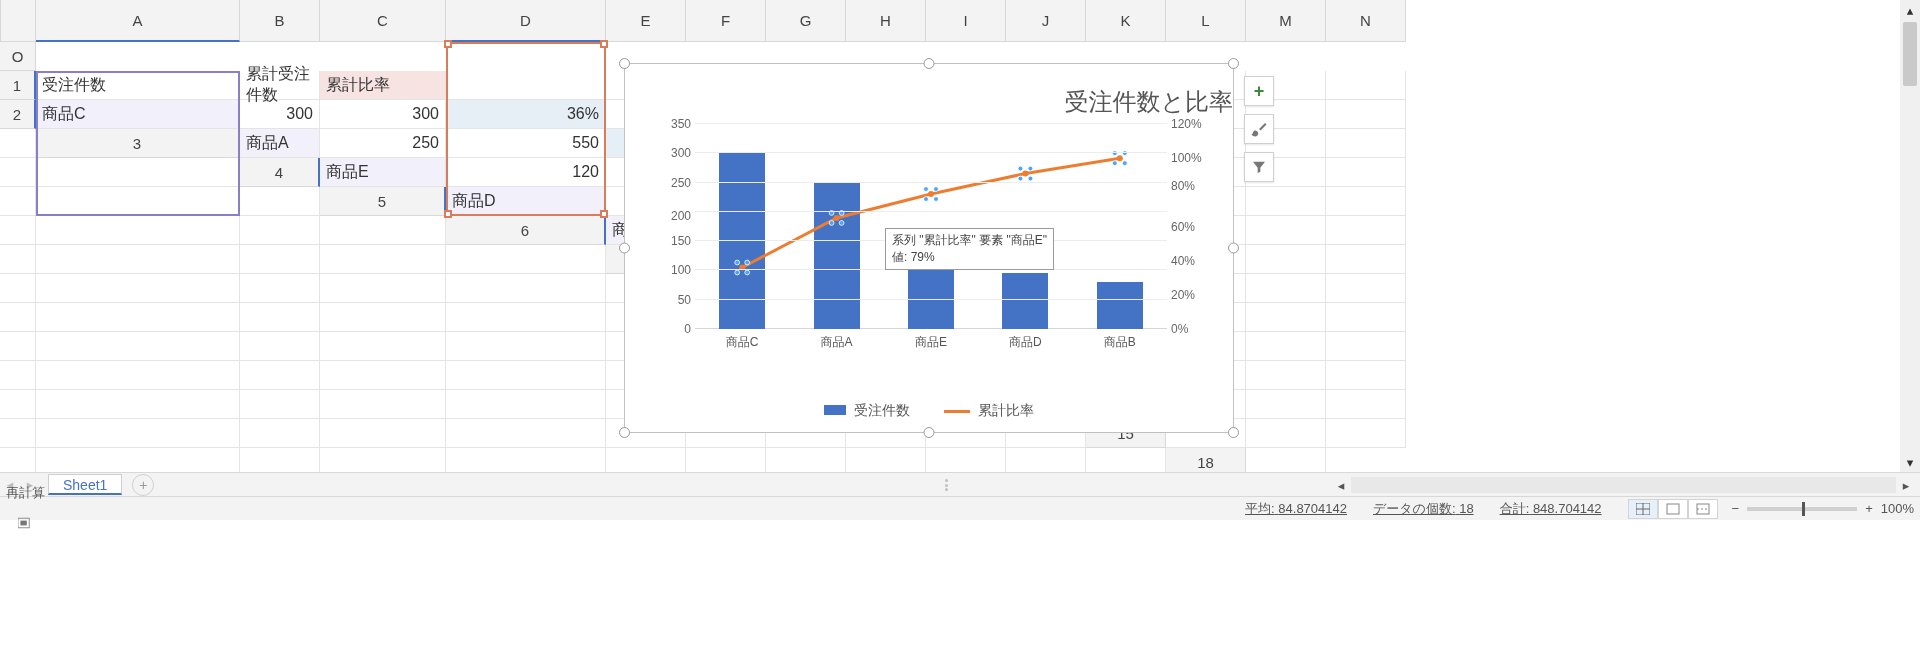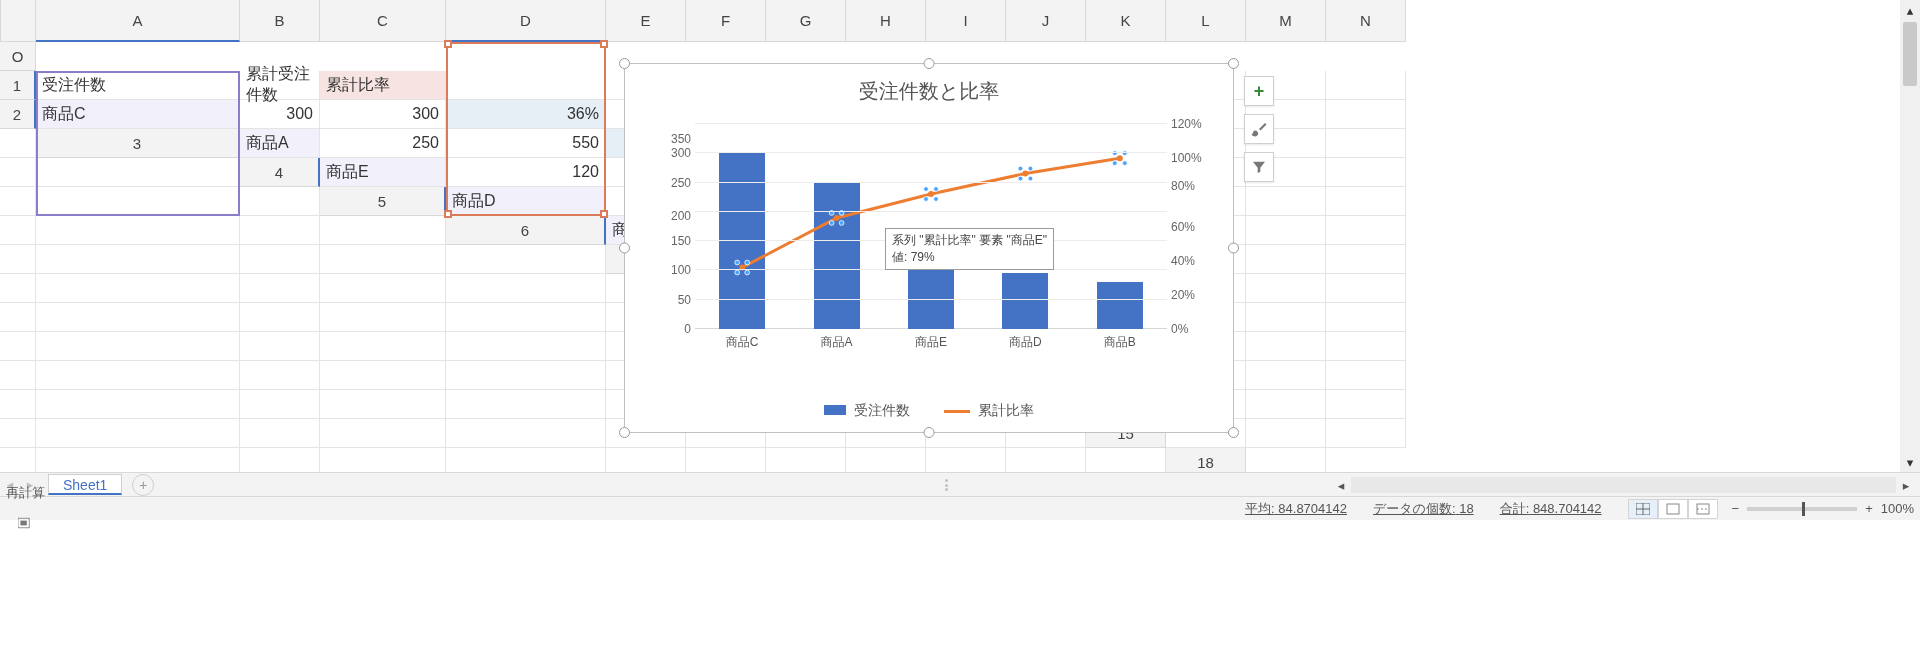--- a/index.html
+++ b/index.html
@@ -52,21 +52,21 @@
   .status .viewbtns .vb.active { background:#e6f0fa; }
   .zoom { display:flex; align-items:center; gap:8px;}
   .zoom .track { width:110px; height:4px; background:#d0d0d0; position:relative;}
   .zoom .track .knob { position:absolute; left:50%; top:-5px; width:3px; height:14px; background:#555;}
   
   .chart-frame { position:absolute; left:624px; top:63px; width:610px; height:370px; background:#fff; border:1px solid #c0c0c0; }
   .sel-handle { position:absolute; width:11px; height:11px; border-radius:50%; background:#fff; border:1px solid #9a9a9a; }
   .sh-top{ left:50%; top:-6px; transform:translateX(-50%);} .sh-bottom{ left:50%; bottom:-6px; transform:translateX(-50%);}
   .sh-left{ top:50%; left:-6px; transform:translateY(-50%);} .sh-right{ top:50%; right:-6px; transform:translateY(-50%);}
   .sh-tl{left:-6px;top:-6px;} .sh-tr{right:-6px;top:-6px;} .sh-bl{left:-6px;bottom:-6px;} .sh-br{right:-6px;bottom:-6px;}
-  .chart-title { text-align:center; font-size:20px; color:#555; margin-top:14px;}
+  .chart-title { text-align:right; font-size:24px; color:#555; margin-top:22px;}
   .plot { position:absolute; left:26px; top:60px; width:560px; height:240px;}
   .y1 { position:absolute; left:0; top:0; width:40px; height:205px;}
   .y1 span, .y2 span { position:absolute; left:0; width:40px; text-align:right; font-size:12px; color:#666; transform:translateY(-50%);}
   .plotarea { position:absolute; left:44px; top:0; width:472px; height:205px;}
   .plotarea .base { position:absolute; left:0; right:0; bottom:0; height:1px; background:#d6d6d6;}
   .plotarea .gl { position:absolute; left:0; right:0; height:1px; background:#ececec;}
   .bars { position:absolute; left:0; right:0; bottom:0; height:100%; display:flex;}
   .barcol { flex:1; display:flex; align-items:flex-end; justify-content:center; }
   .bar { width:46px; background:#4472c4; }
   .linepath { position:absolute; left:0; top:0; width:100%; height:100%; overflow:visible;}
@@ -377,21 +377,21 @@
   <div class="chart-title">受注件数と比率</div>
   <div class="plot">
     <div class="y1" id="y1axis">
           <span style="top: 205px;">0</span>
           <span style="top: 175.714px;">50</span>
           <span style="top: 146.429px;">100</span>
           <span style="top: 117.143px;">150</span>
           <span style="top: 92px;">200</span>
           <span style="top: 58.5714px;">250</span>
           <span style="top: 29.2857px;">300</span>
-          <span style="top: 15px;">350</span>
+          <span style="top: 0px;">350</span>
         </div>
     <div class="plotarea" id="plotarea">
       <div class="base"></div>
       <div class="bars" id="bars">
             <div class="barcol">
               <div class="bar" style="height: 175.714px;"></div>
             </div>
             <div class="barcol">
               <div class="bar" style="height: 146.429px;"></div>
             </div>

